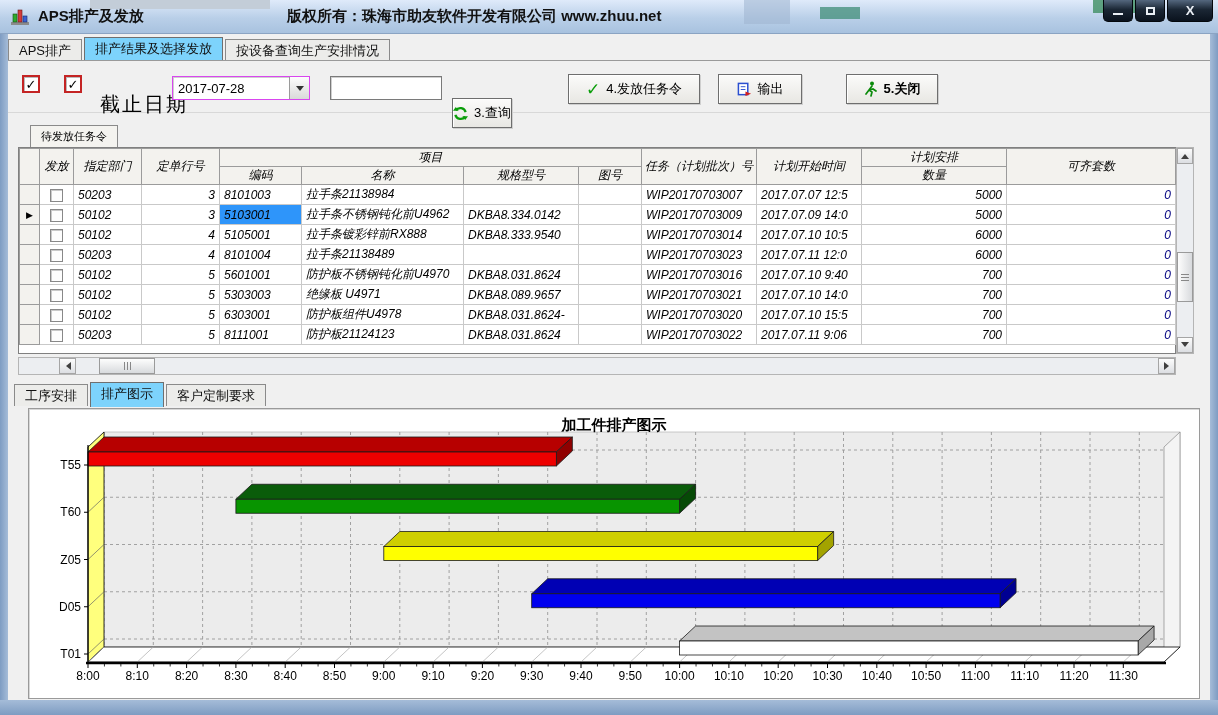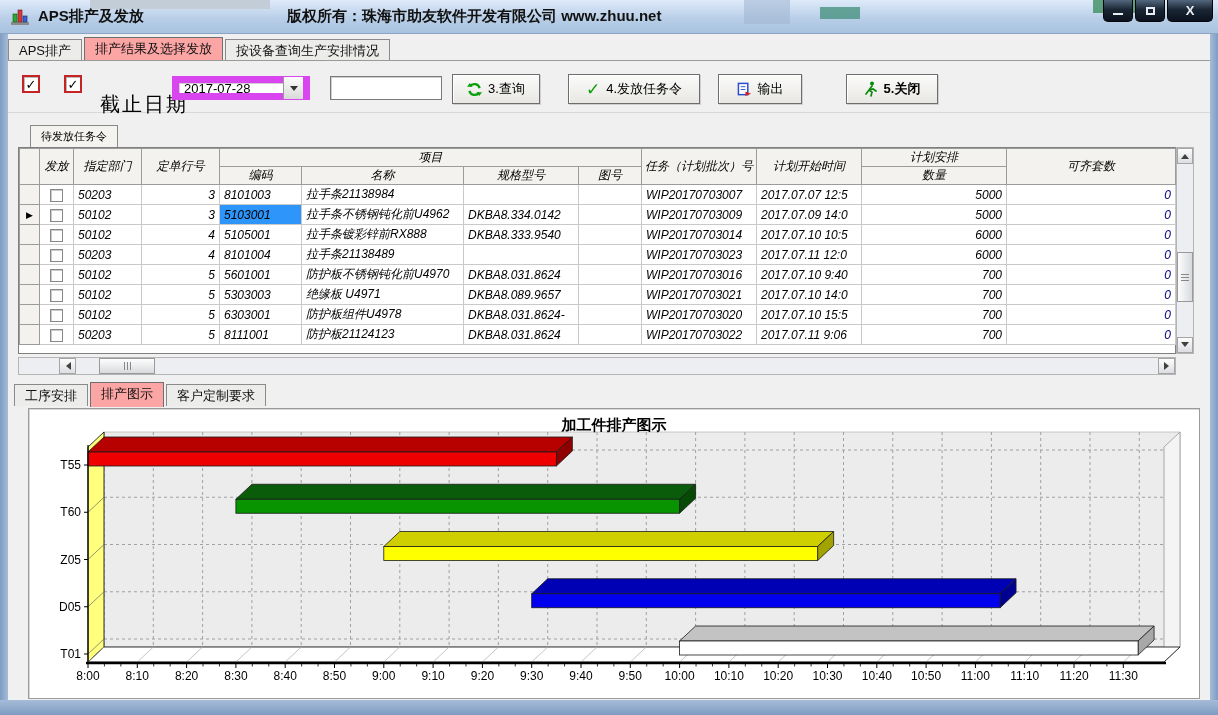--- a/index.html
+++ b/index.html
@@ -24,35 +24,35 @@
   
   .frame-left{position:absolute;left:0;top:34px;width:8px;height:681px;background:linear-gradient(to right,#7e9cc2,#a5bcd8);}
   .frame-right{position:absolute;right:0;top:34px;width:8px;height:681px;background:linear-gradient(to left,#7e9cc2,#a5bcd8);}
   .frame-bottom{position:absolute;left:0;top:700px;width:1218px;height:15px;background:linear-gradient(#a5bcd8,#7e9cc2);}
 
   
   .tabstrip{position:absolute;left:8px;top:36px;height:25px;display:flex;align-items:flex-end;}
   .tabstrip::after{content:"";position:absolute;left:0;right:-1190px;bottom:0;}
   .tab{height:22px;padding:2px 10px 0 10px;border:1px solid #8a8a8a;border-bottom:none;background:#ececea;
     font-size:13px;color:#111;margin-right:2px;cursor:pointer;white-space:nowrap;}
-  .tab.active{height:25px;background:#fca5a5;position:relative;top:1px;border-color:#6f6f6f;}
+  .tab.active{height:25px;background:#7dd3fc;position:relative;top:1px;border-color:#6f6f6f;}
   .strip-line{position:absolute;left:8px;top:60px;width:1202px;height:1px;background:#9a9a9a;}
 
   .subtabstrip{position:absolute;left:30px;top:125px;height:22px;display:flex;align-items:flex-end;}
   .subtab{height:22px;padding:3px 10px 0 10px;border:1px solid #8a8a8a;border-bottom:none;background:#f4f3ef;font-size:11px;}
 
   .bottomtabs{position:absolute;left:14px;top:382px;height:24px;display:flex;align-items:flex-end;}
 
   
   .toolbar{position:absolute;left:8px;top:61px;width:1202px;height:52px;background:#f0f0f0;border-bottom:1px solid #d8d8d8;}
   .red-check{position:absolute;width:18px;height:18px;border:2px solid #c42424;background:#fff;
     box-shadow:inset 1px 1px 0 #bbb;display:flex;align-items:center;justify-content:center;
     font-size:13px;font-weight:bold;color:#000;cursor:pointer;}
   .lbl-deadline{position:absolute;left:92px;top:30px;font-size:20px;color:#000;letter-spacing:2px;}
-  .combo{position:absolute;left:164px;top:15px;width:138px;height:24px;background:#fff;border:7px solid #d946ef;
+  .combo{position:absolute;left:164px;top:15px;width:138px;height:24px;background:#fff;border:1px solid #d946ef;
     box-shadow:inset 1px 1px 0 #cfcfcf;display:flex;align-items:center;cursor:pointer;}
   .combo-text{flex:1;font-size:13px;padding-left:5px;color:#000;}
   .combo-btn{width:20px;height:22px;background:linear-gradient(#fdfdfd,#d9d9d9);border-left:1px solid #9a9a9a;
     display:flex;align-items:center;justify-content:center;}
   .tri-down{width:0;height:0;border:4px solid transparent;border-top:5px solid #333;margin-top:4px;}
   .txt-input{position:absolute;left:322px;top:15px;width:112px;height:24px;background:#fff;border:1px solid #7a7a7a;
     box-shadow:inset 1px 1px 0 #cfcfcf;font-size:13px;padding:0 4px;}
   .tb-btn{position:absolute;top:13px;height:30px;background:linear-gradient(#fbfbfa,#e8e7e3);
     border:1px solid #6e6e6e;box-shadow:inset 1px 1px 0 #fff, 1px 1px 0 #cfcfcf;
     display:flex;align-items:center;justify-content:center;gap:6px;font-size:13px;color:#000;cursor:pointer;}
@@ -147,21 +147,21 @@
         <span>✓</span>
       </div>
     <span class="lbl-deadline">截止日期</span>
     <div class="combo">
       <span class="combo-text">2017-07-28</span>
       <span class="combo-btn">
           <span class="tri-down"></span>
         </span>
     </div>
     <input class="txt-input" value="" style="">
-    <div class="tb-btn" style="left:444px;width:88px;">
+    <div class="tb-btn" style="left:444px;width:60px;margin-top:24px;">
       <svg width="15" height="15" viewBox="0 0 16 16">
         <path d="M13.5 6.5 A6 6 0 0 0 3 4.5" fill="none" stroke="#0a9e0a" stroke-width="2.4"></path>
         <path d="M2.5 9.5 A6 6 0 0 0 13 11.5" fill="none" stroke="#0a9e0a" stroke-width="2.4"></path>
         <polygon points="0,5 6,5 3,1" fill="#0a9e0a"></polygon>
         <polygon points="10,11 16,11 13,15" fill="#0a9e0a"></polygon>
       </svg>
       <span>3.查询</span>
     </div>
     <div class="tb-btn" style="left:560px;width:132px;">
       <span class="chk-glyph">✓</span>

